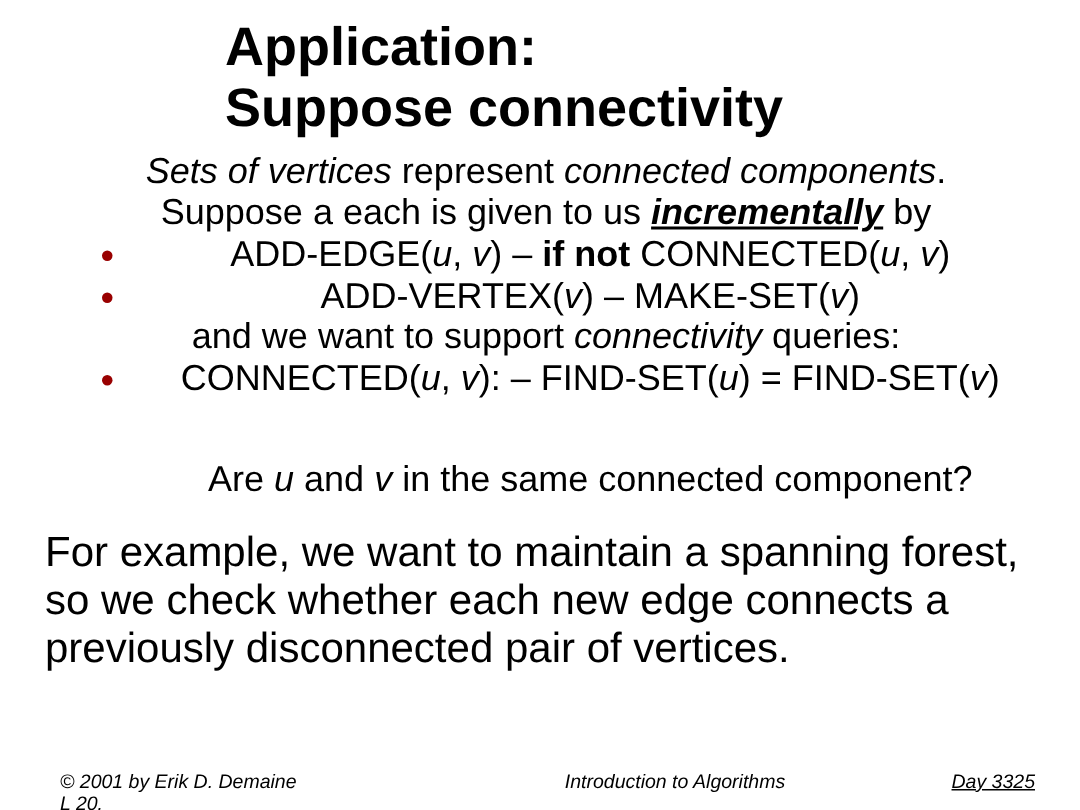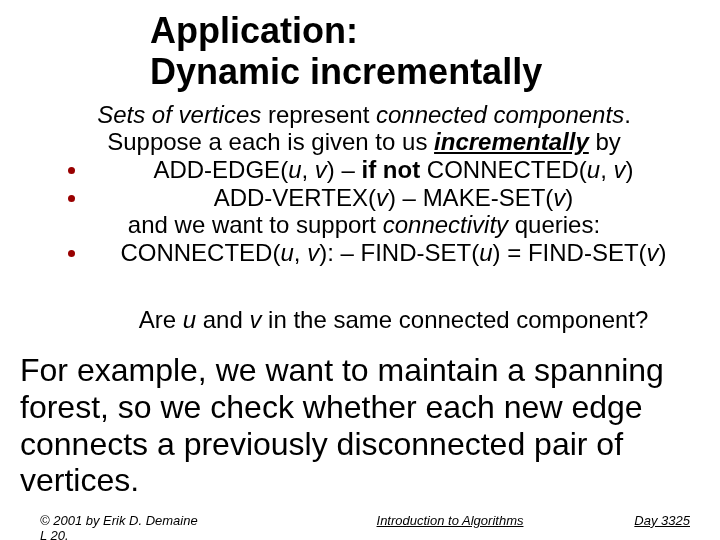--- a/index.html
+++ b/index.html
@@ -58,36 +58,36 @@
     right: 0;
     bottom: 6px;
     padding: 0 30px 0 40px;
     font-size: 13px;
     font-style: italic;
     display: flex;
     justify-content: space-between;
     align-items: flex-start;
   }
   .footer-left { width: 260px; line-height: 1.2; }
-  .footer-center { flex: 1; text-align: center; text-decoration: underline; }
+  .footer-center { flex: 1; text-align: center; }
   .footer-right { width: 90px; text-align: right; text-decoration: underline; }
   .example {
-    font-size: 32px;
+    font-size: 28px;
     line-height: 1.15;
-    margin: 18px 22px 0 20px;
+    margin: 18px 22px 0 30px;
   }
 </style>
 </head>
 <body>
 
 <div class="slide">
 
   <div class="title">
     <span>Application:</span><br>
-    <span>Dynamic incrementally</span>
+    <span>Suppose connectivity</span>
   </div>
 
   <div class="body">
 
     <div>
       <span class="i">Sets of vertices</span><span> represent </span><span class="i">connected components</span><span>.</span>
     </div>
 
     <div>
       <span>Suppose a each is given to us </span><span class="biu">incrementally</span><span> by</span>

